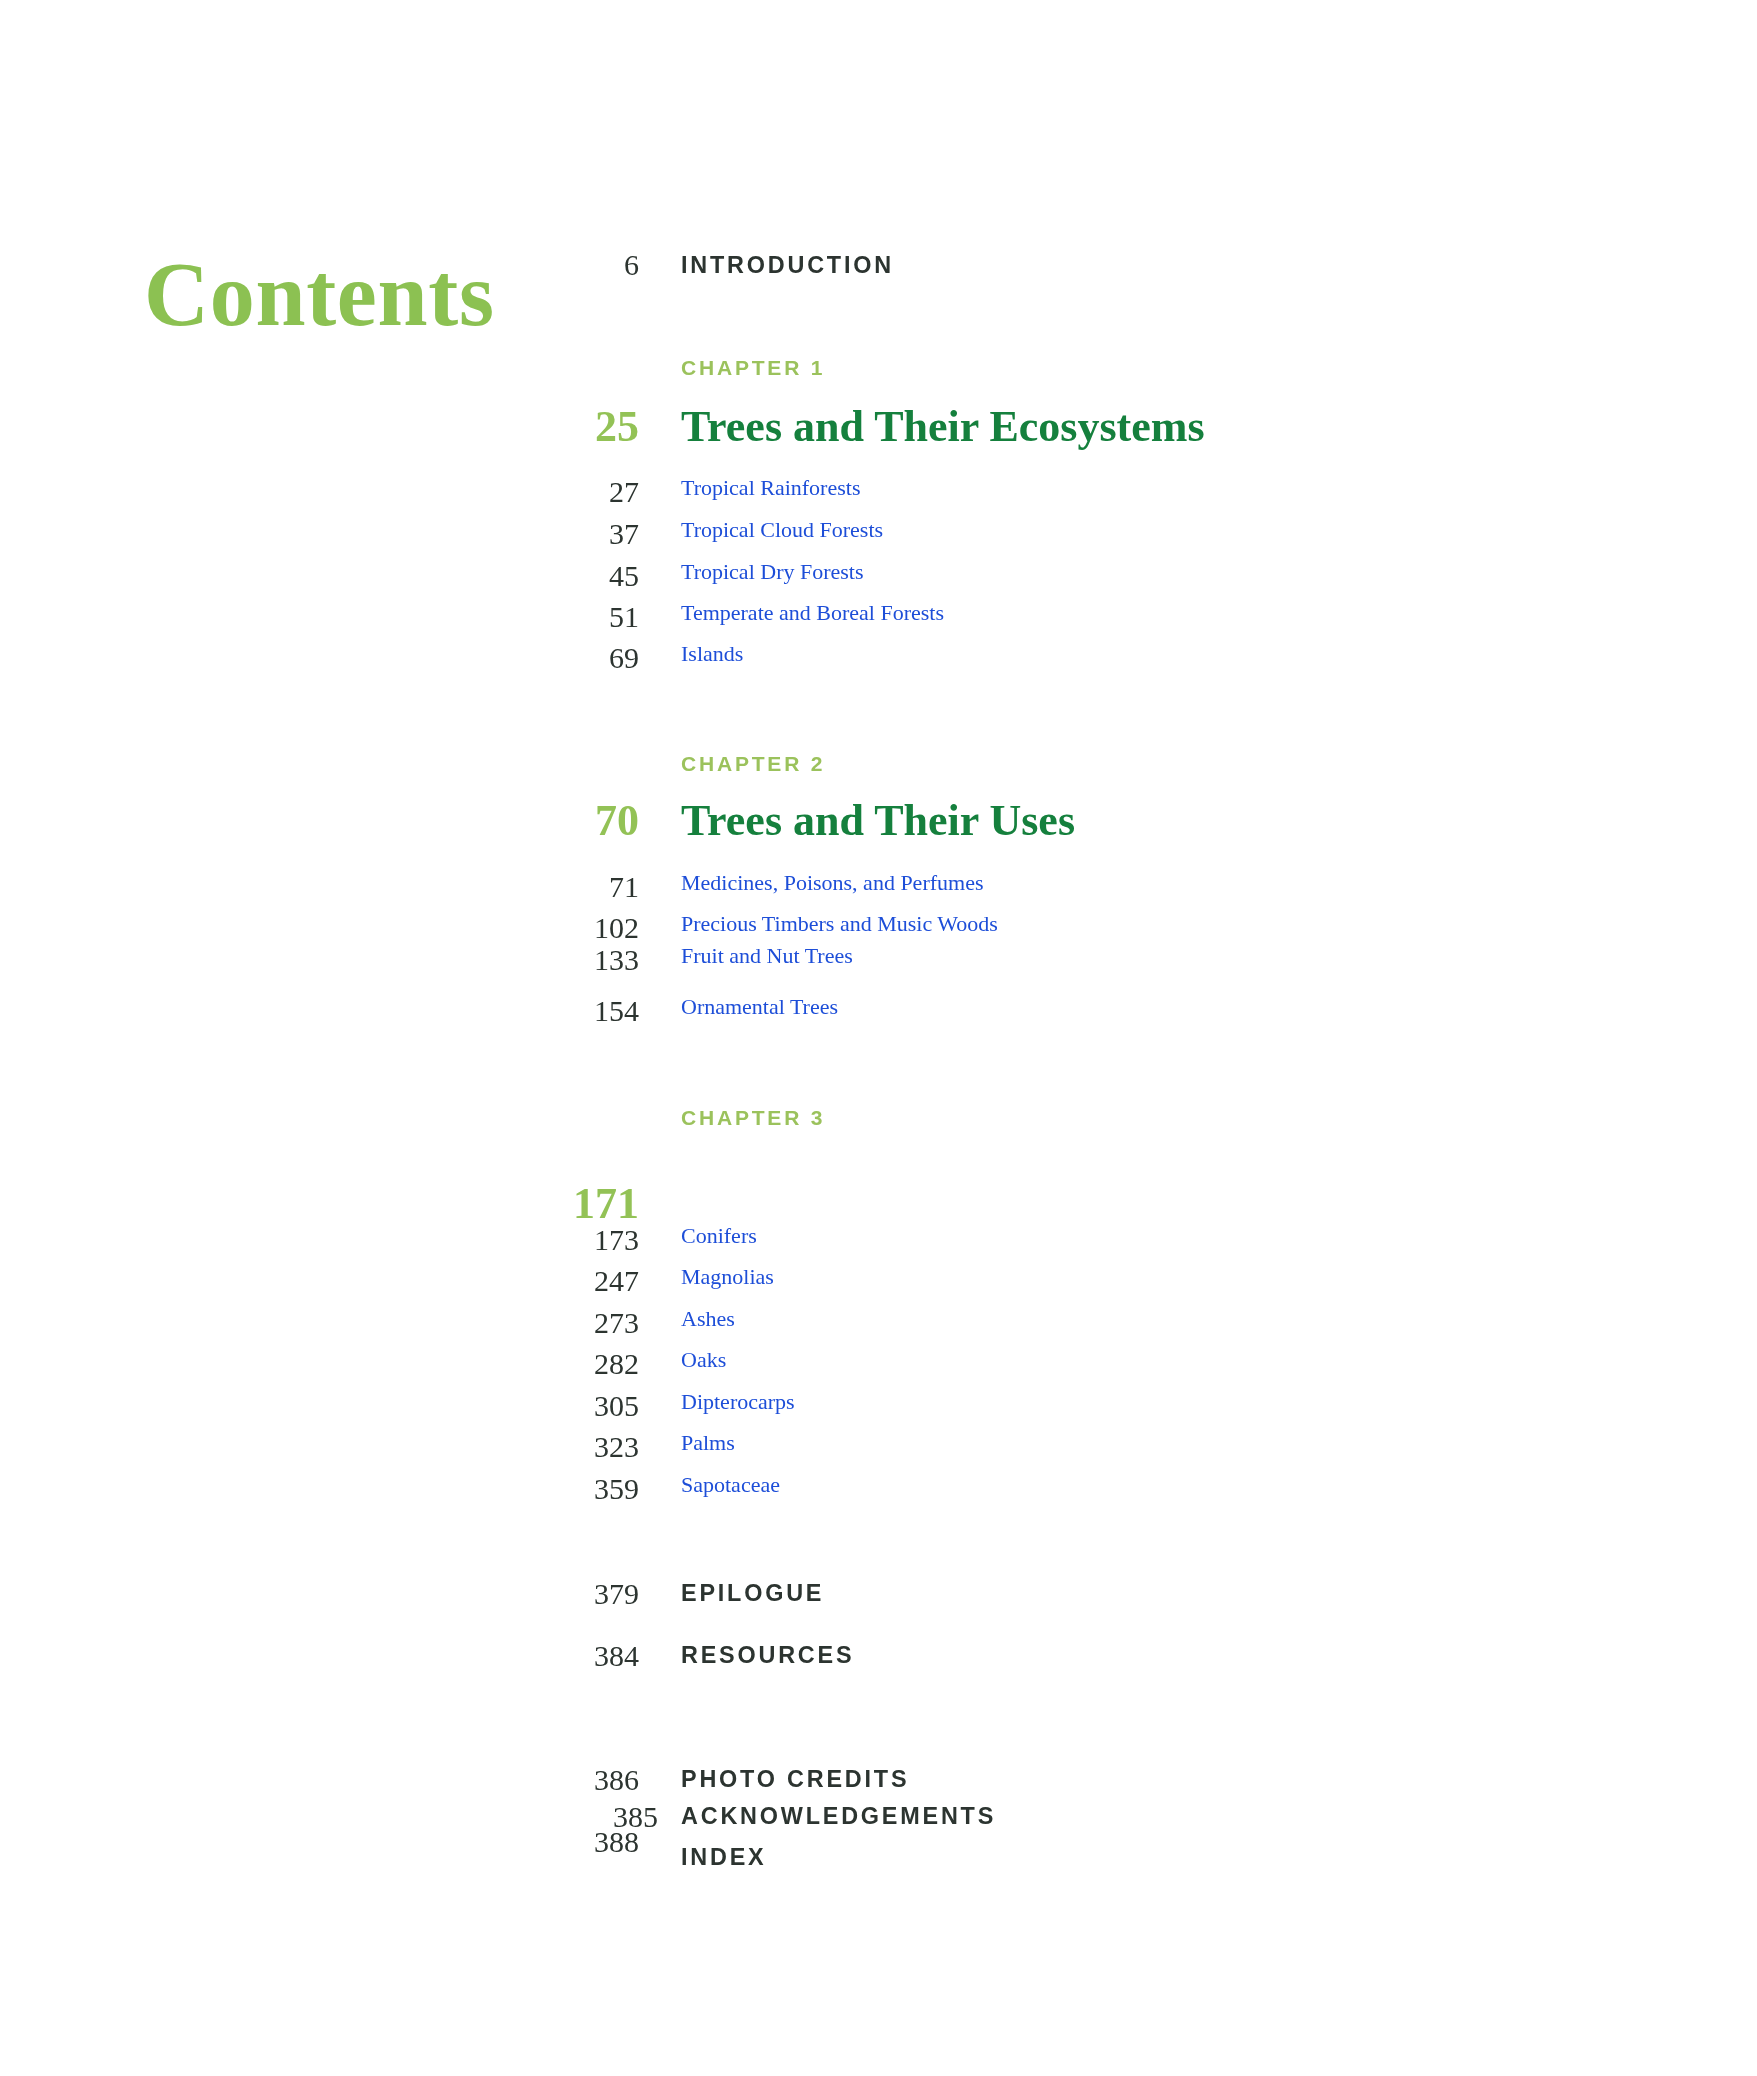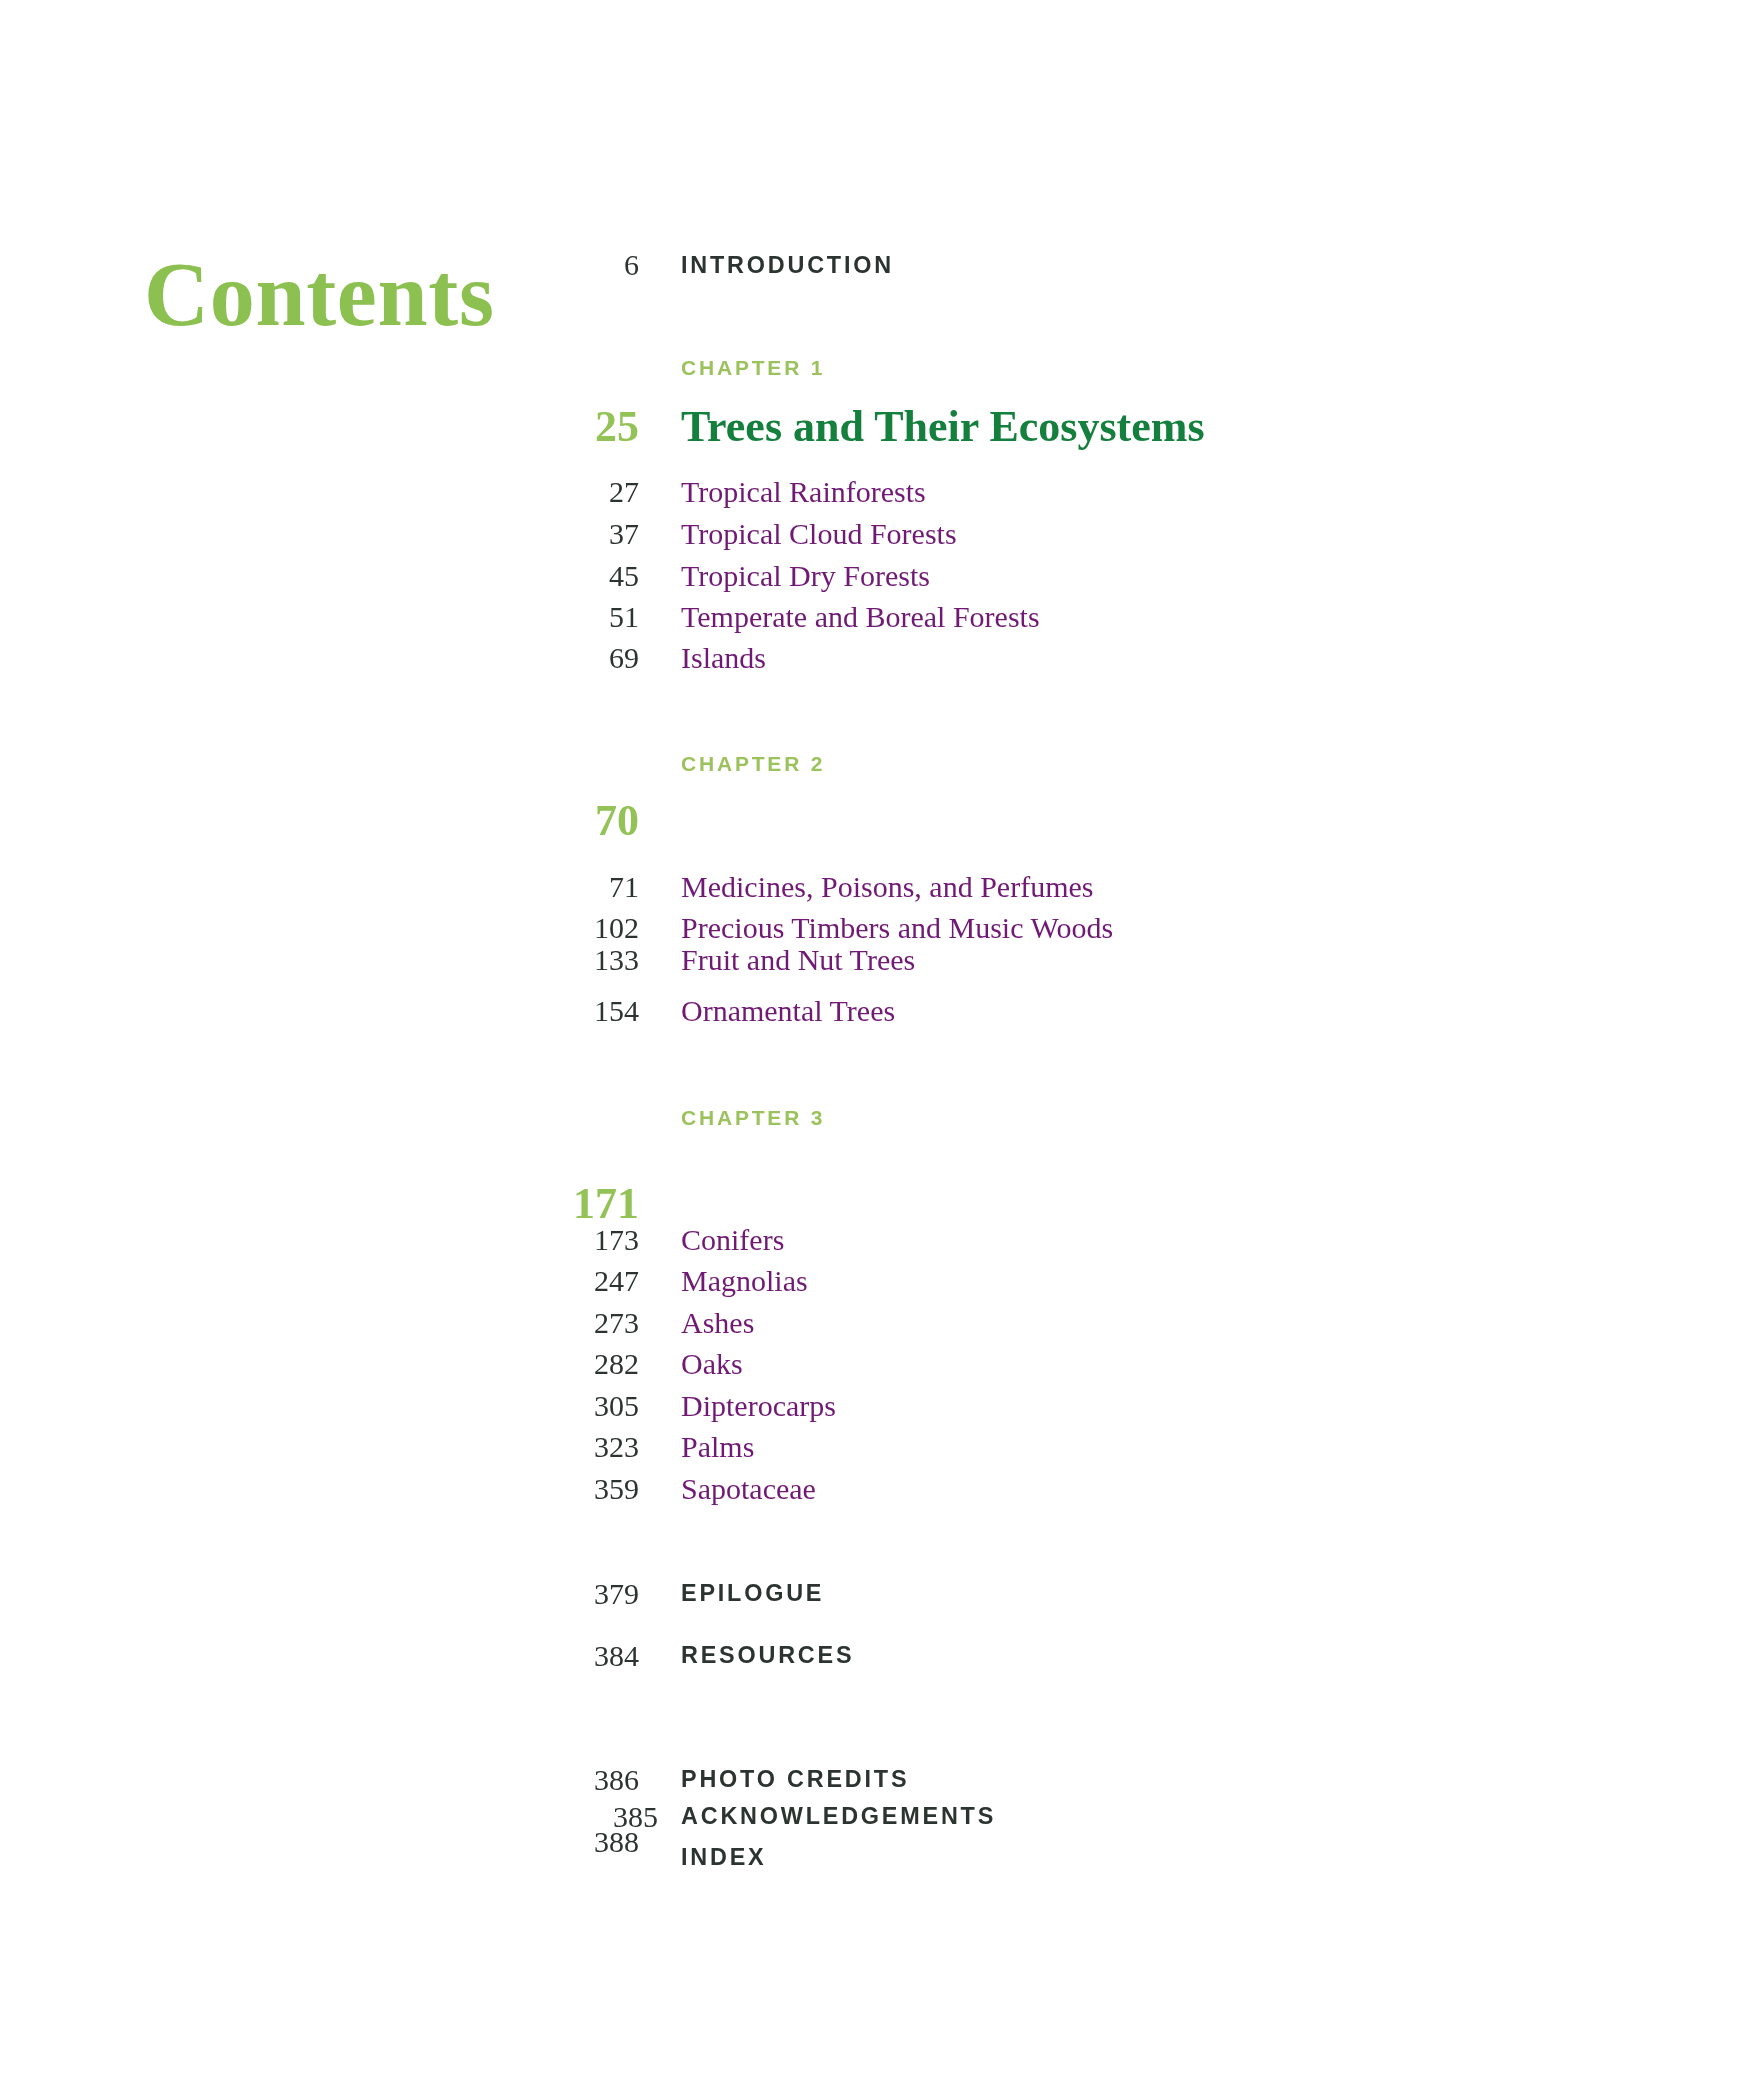--- a/index.html
+++ b/index.html
@@ -55,22 +55,22 @@
     }
     .caps {
       font-family: "Liberation Sans", "DejaVu Sans", sans-serif;
       font-weight: bold;
       font-size: 23.4px;
       letter-spacing: 2.8px;
       color: #2c3430;
     }
     .sub {
       font-family: "Liberation Serif", "DejaVu Serif", serif;
-      font-size: 30px;
-      color: #701a75;
+      font-size: 22px;
+      color: #1d4ed8;
     }
     .chapter-label {
       position: absolute;
       left: 681px;
       font-family: "Liberation Sans", "DejaVu Sans", sans-serif;
       font-weight: bold;
       font-size: 21px;
       letter-spacing: 2.8px;
       color: #9bc25c;
       line-height: 1;
@@ -134,20 +134,21 @@
     <div class="row" style="top:643px;">
       <span class="num">69</span>
       <span class="label sub">Islands</span>
     </div>
   </div>
 
   <div>
     <span class="chapter-label" style="top:753px;">CHAPTER 2</span>
     <div class="row" style="top:799px;">
       <span class="chapter-num" style="top:0;">70</span>
+      <span class="chapter-title" style="top:0;">Trees and Their Uses</span>
     </div>
     <div class="row" style="top:872px;">
       <span class="num">71</span>
       <span class="label sub">Medicines, Poisons, and Perfumes</span>
     </div>
     <div class="row" style="top:913px;">
       <span class="num">102</span>
       <span class="label sub">Precious Timbers and Music Woods</span>
     </div>
     <div class="row" style="top:945px;">

